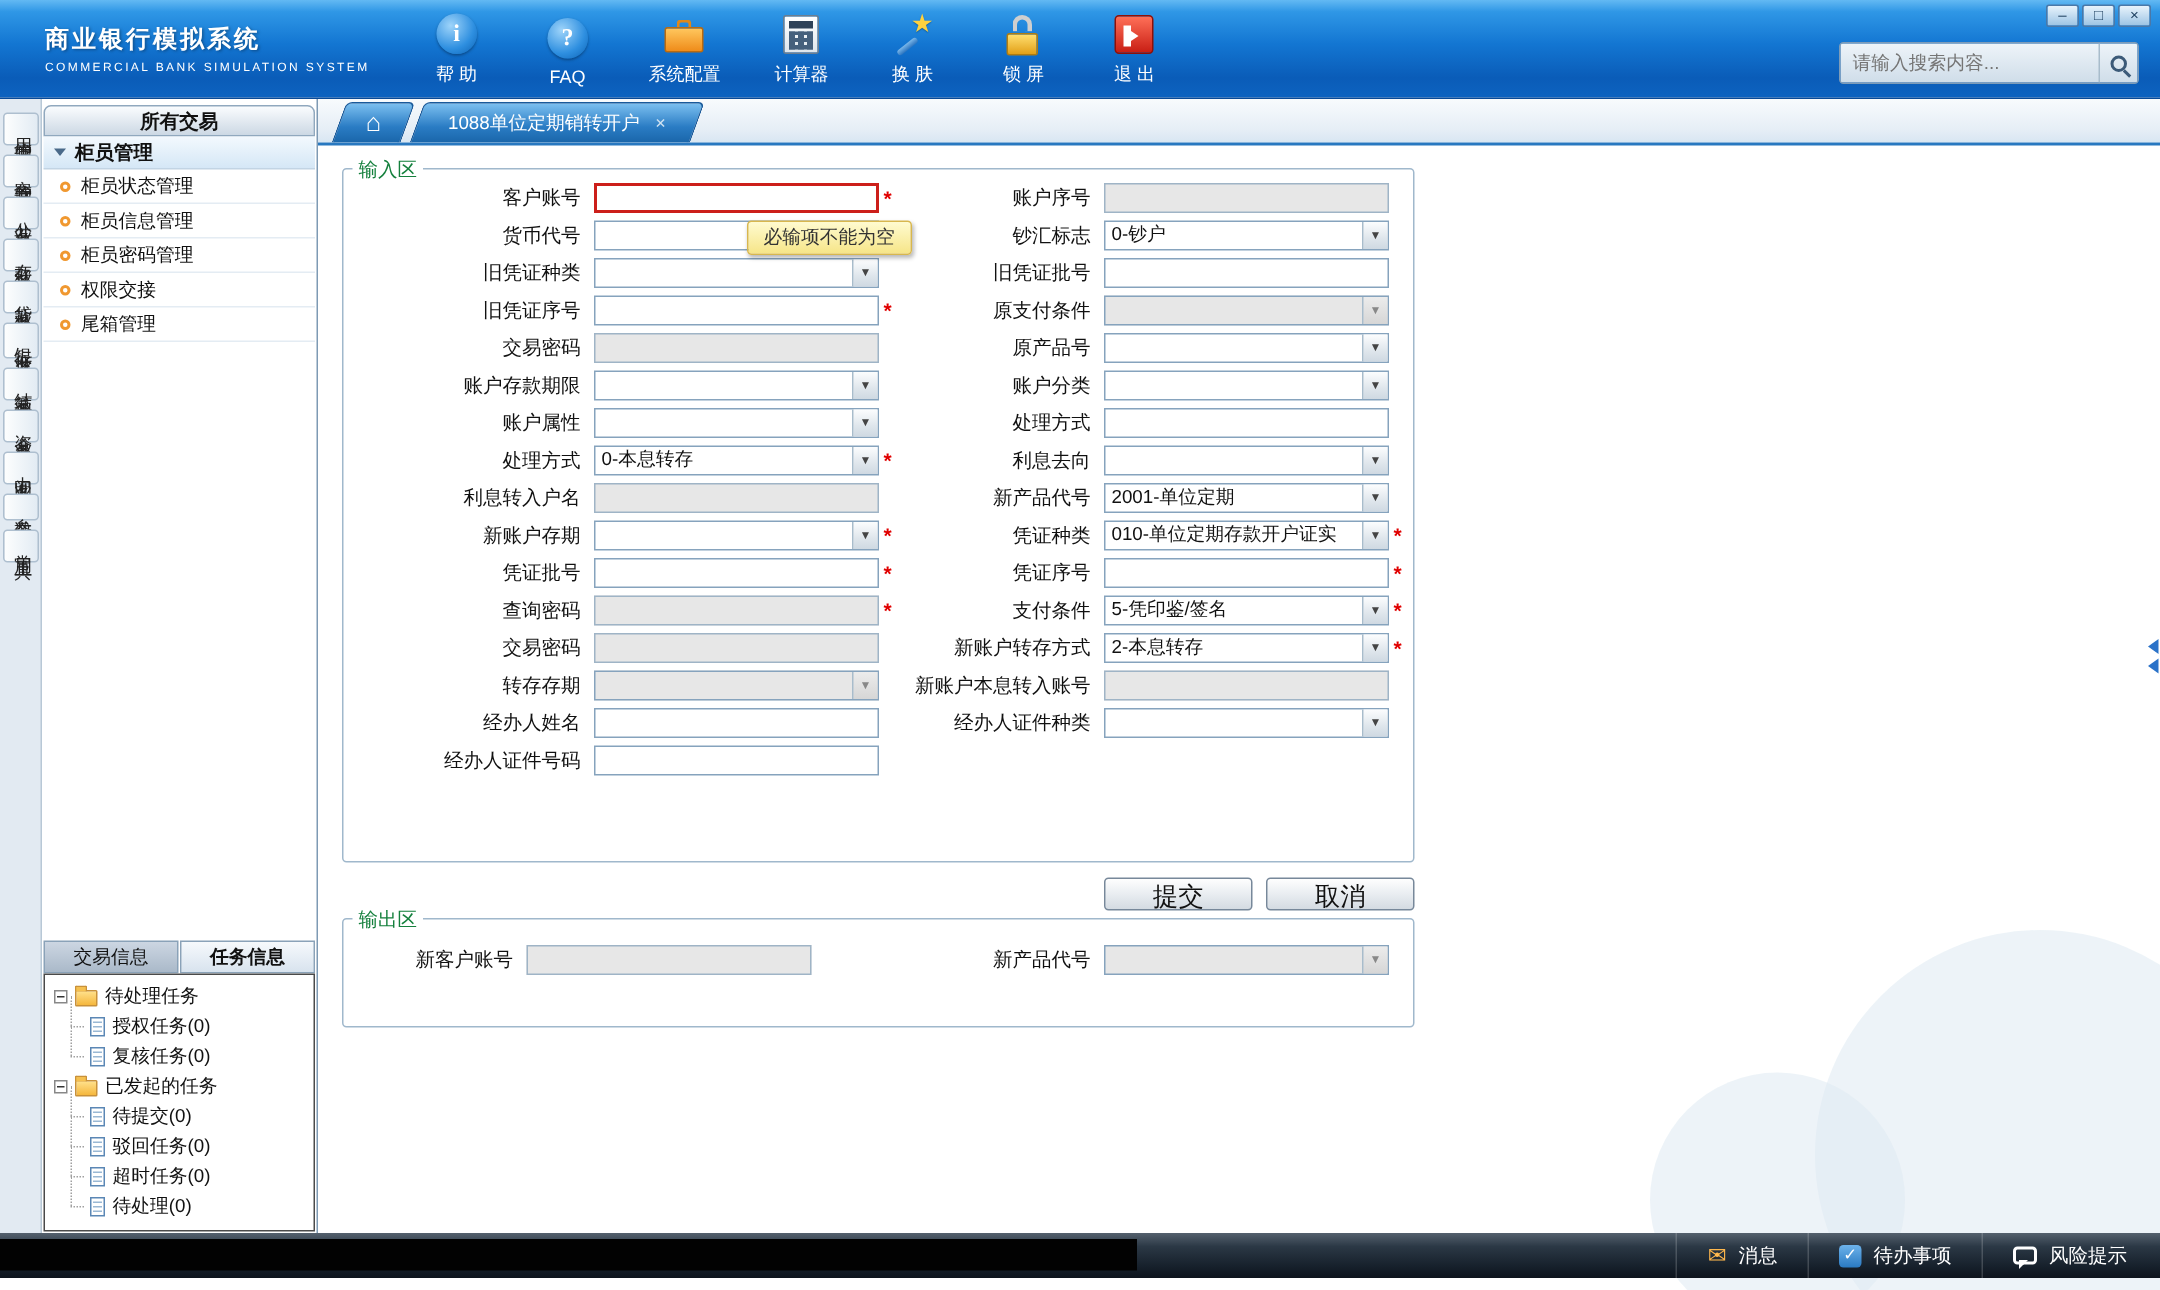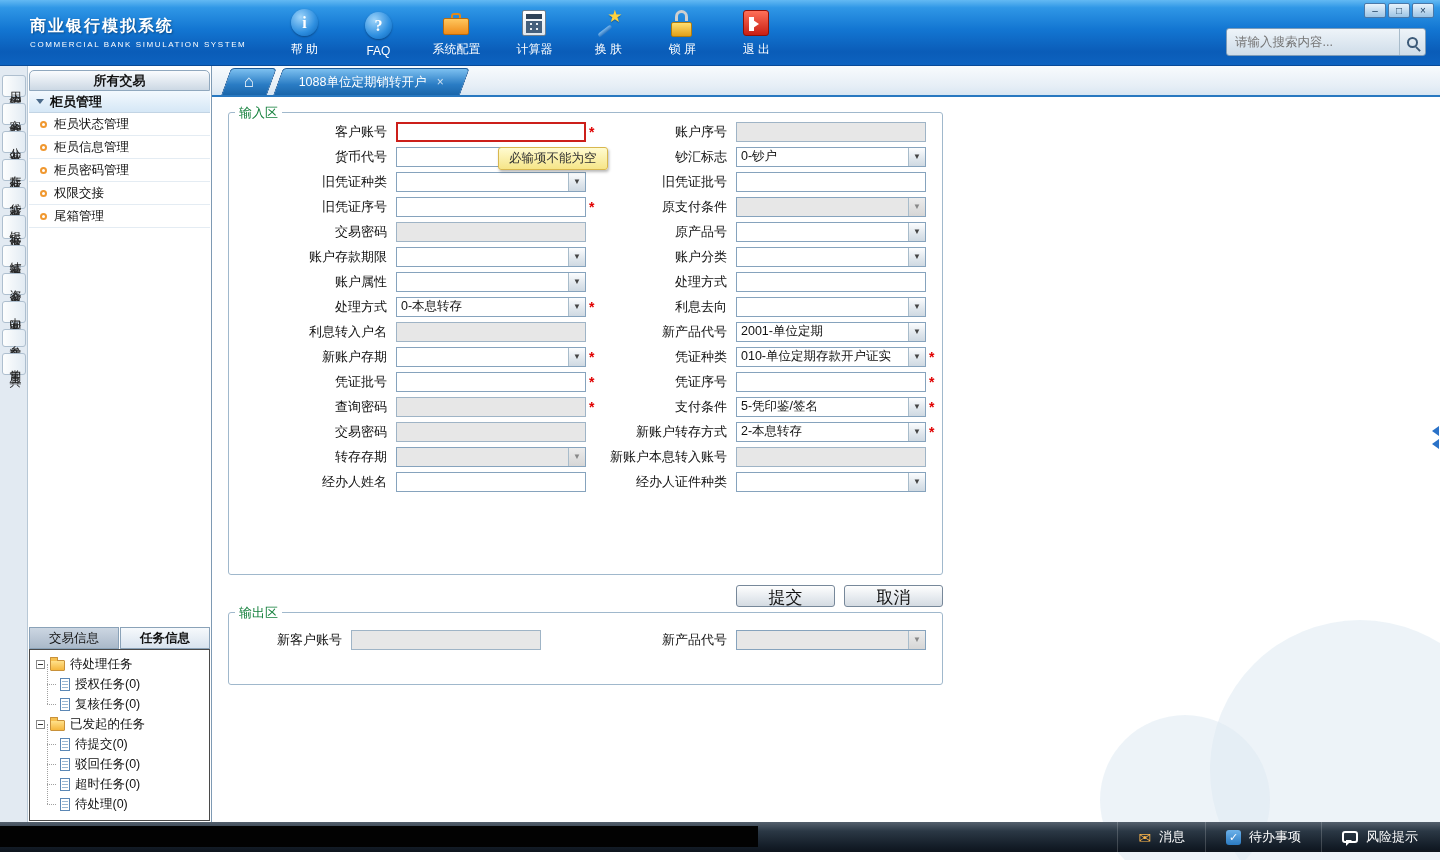--- a/index.html
+++ b/index.html
@@ -519,20 +519,25 @@
             <span class="star"></span>
             <label class="lab lab-r">经办人证件种类</label>
             <div class="fldwrap">
               <div class="sel">
                 <span class="selval"></span>
                 <span class="selarrow">▼</span>
               </div>
             </div>
             <span class="star"></span>
           </div>
+          <div class="frow">
+            <label class="lab lab-l">经办人证件号码</label>
+            <div class="fldwrap"><input class="tin" style=""></div>
+            <span class="star"></span>
+          </div>
         </div>
     </section>
 
     <div class="tooltip">必输项不能为空</div>
 
     <div class="btnrow">
         <button class="btn">提交</button>
         <button class="btn">取消</button>
       </div>
 

